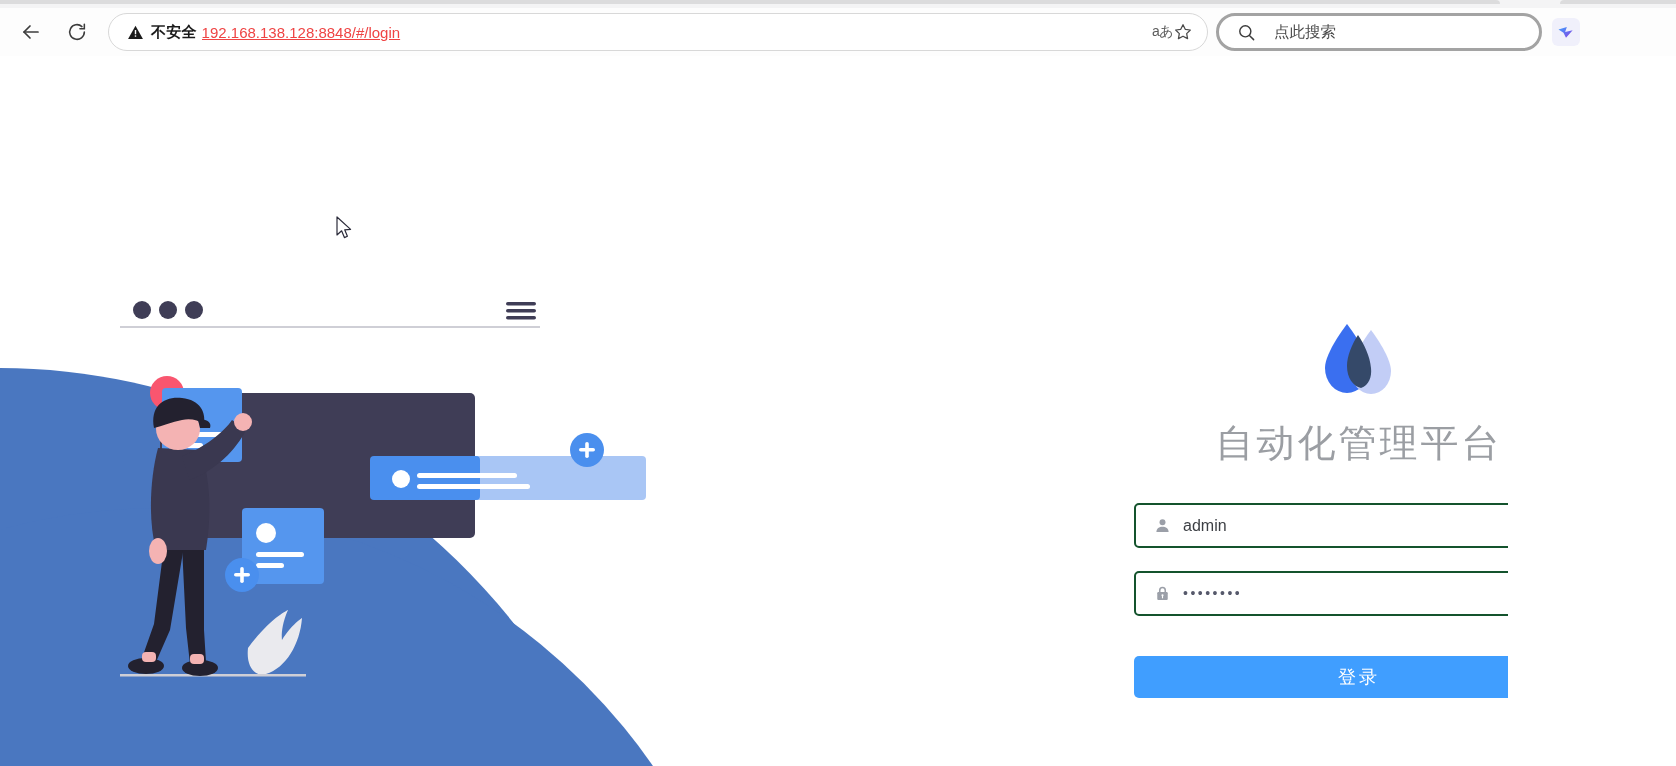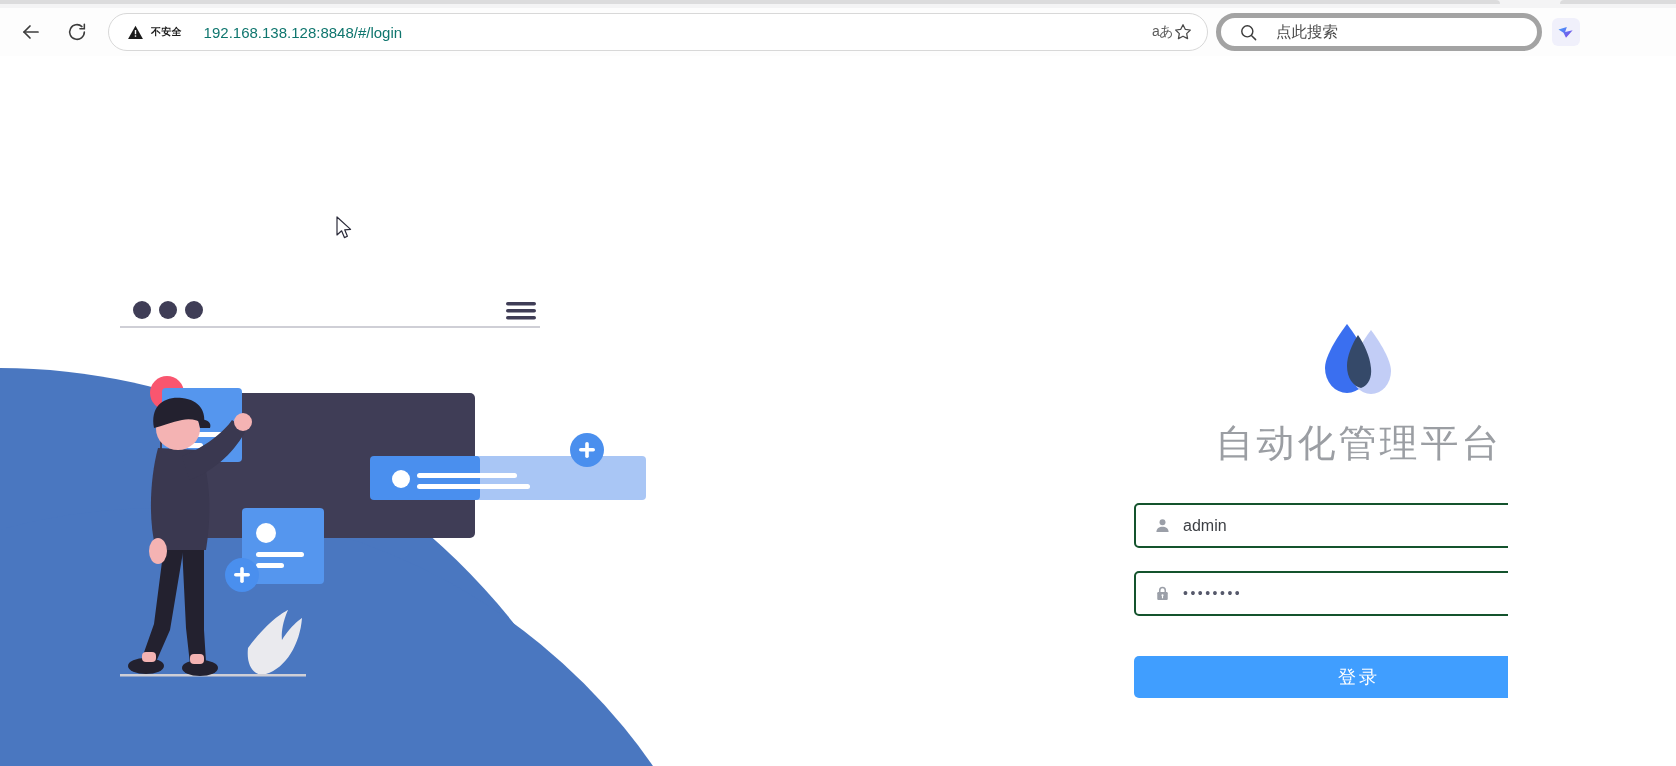--- a/index.html
+++ b/index.html
@@ -39,34 +39,34 @@
   .nav-btn svg{ display:block; }
 
   .omnibox{
     position:relative; flex:1 1 auto; height:38px; margin-left:12px; margin-right:8px;
     border:1px solid #d8d8d8; border-radius:19px; background:#ffffff;
     display:flex; align-items:center; padding:0 14px 0 18px;
     max-width:1100px;
   }
   .warn-icon{ width:17px; height:17px; flex:0 0 auto; margin-right:7px; }
   .warn-text{
-    font-size:10px; font-weight:bold; color:#1a1a1a; white-space:nowrap;
-    margin-right:22px; letter-spacing:.2px;
+    font-size:15px; font-weight:bold; color:#1a1a1a; white-space:nowrap;
+    margin-right:5px; letter-spacing:.2px;
   }
   .omnibox-url{
-    font-size:15px; color:#0f766e; white-space:nowrap; flex:1 1 auto;
-    overflow:hidden; text-overflow:ellipsis;
+    font-size:15px; color:#ef4444; white-space:nowrap; flex:1 1 auto;
+    overflow:hidden; text-overflow:ellipsis;text-decoration:underline;
   }
   .omni-right{ display:flex; align-items:center; gap:0; flex:0 0 auto; margin-left:10px;}
   .aa-icon{ font-size:14px; color:#5c5c5c; letter-spacing:-.5px; cursor:pointer;}
   .star-icon{ width:20px; height:20px; cursor:pointer;}
 
   .searchbox{
     position:relative; width:326px; height:38px; flex:0 0 auto;
-    border:5px solid #a3a3a3; border-radius:19px; background:#fff;
+    border:3px solid #a3a3a3; border-radius:19px; background:#fff;
     display:flex; align-items:center; padding-left:18px; margin-right:10px;
   }
   .searchbox .mag{ width:19px; height:19px; flex:0 0 auto;}
   .search-ph{ font-size:15.5px; color:#4a4a4a; margin-left:18px; }
 
   .ext-icon{
     width:28px; height:28px; flex:0 0 auto; margin-right:14px;
     border-radius:6px; background:#f0f0fb;
     display:flex; align-items:center; justify-content:center; cursor:pointer;
   }

